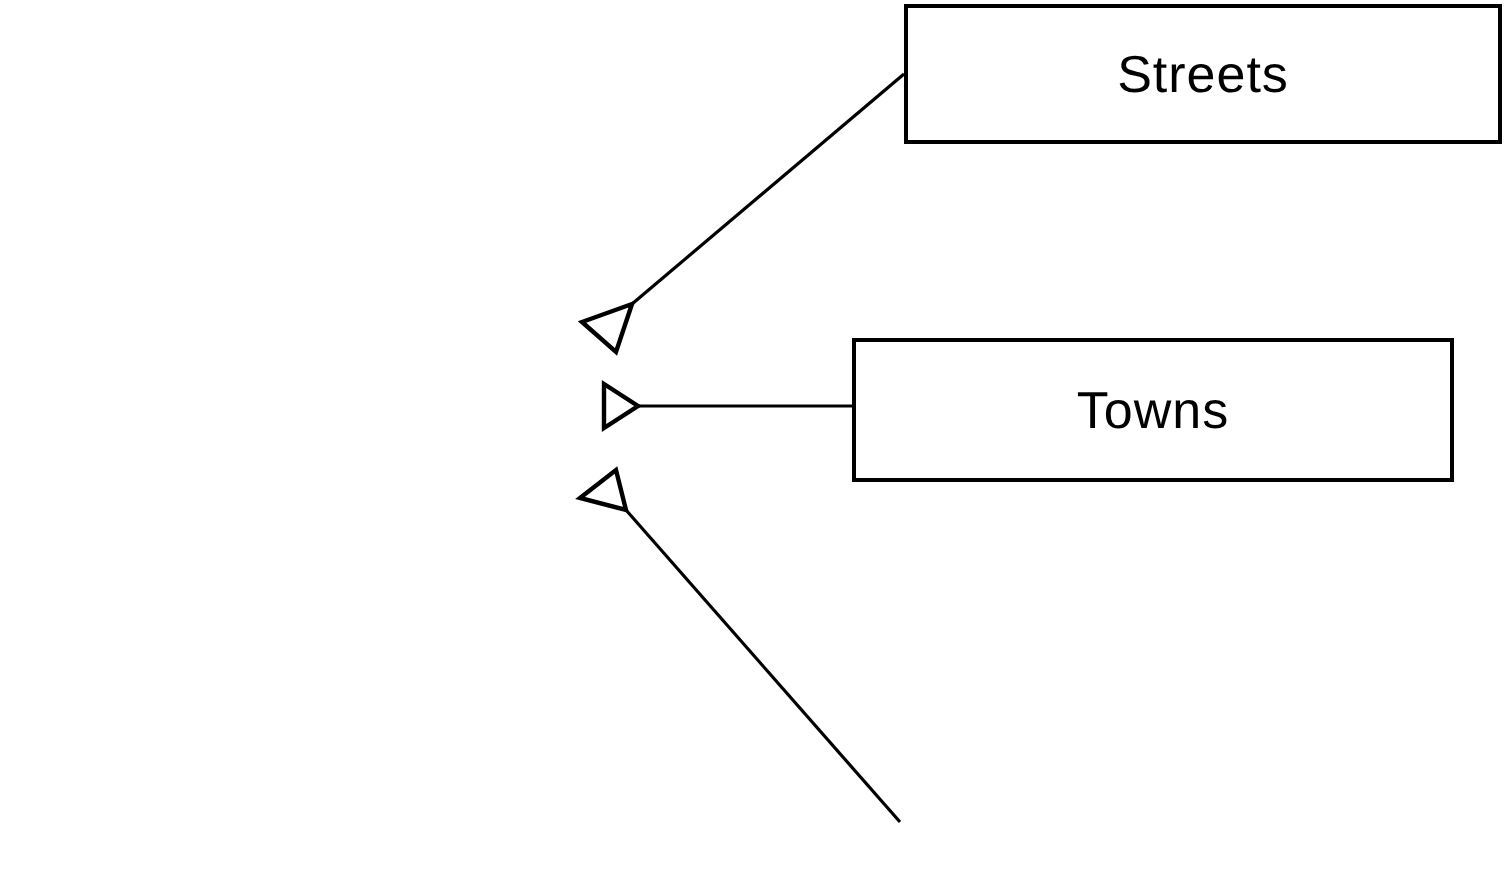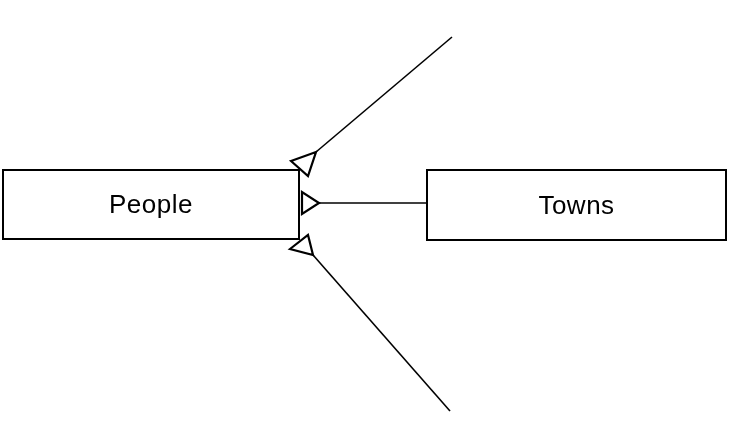--- a/index.html
+++ b/index.html
@@ -62,23 +62,23 @@
     <line class="edge-line" x1="316" y1="152" x2="452" y2="37"></line>
     <polygon class="arrowhead" points="291,161 316,152 308,176"></polygon>
 
     <line class="edge-line" x1="319" y1="203" x2="450" y2="203"></line>
     <polygon class="arrowhead" points="302,192 302,214 319,203"></polygon>
 
     <line class="edge-line" x1="313" y1="255" x2="450" y2="411"></line>
     <polygon class="arrowhead" points="290,249 308,235 313,255"></polygon>
   </svg>
 
-  <div class="node node-people">
-    <span>People</span>
+
+  <div class="node node-streets">
+    <span>Streets</span>
   </div>
-
 
   <div class="node node-towns">
     <span>Towns</span>
   </div>
 
 
 </div>
 
 </body></html>

